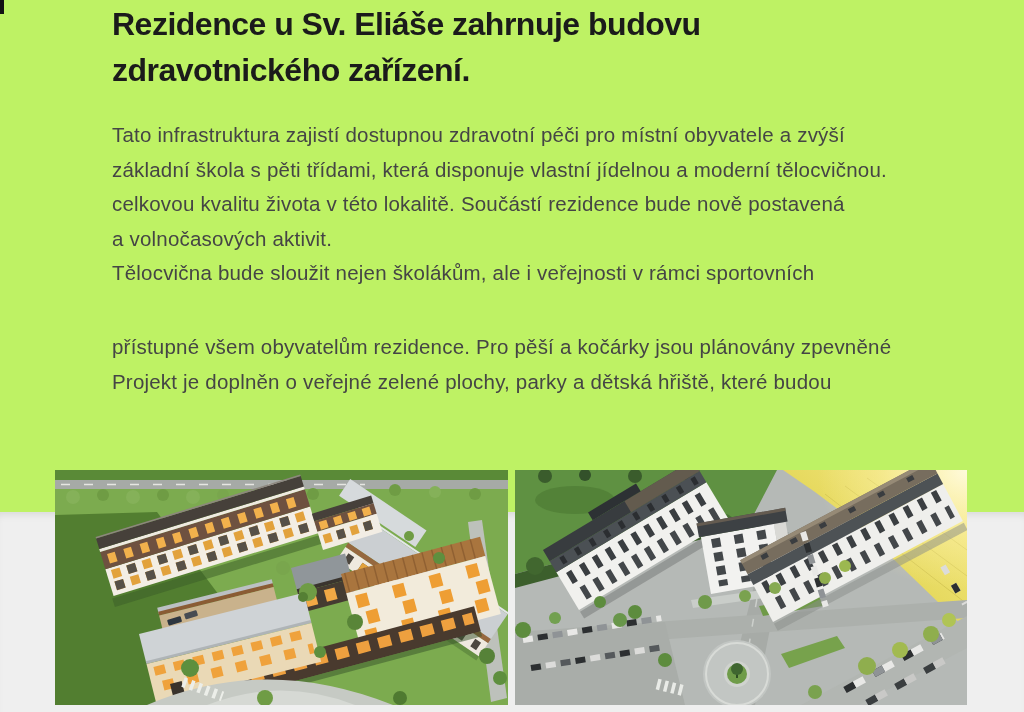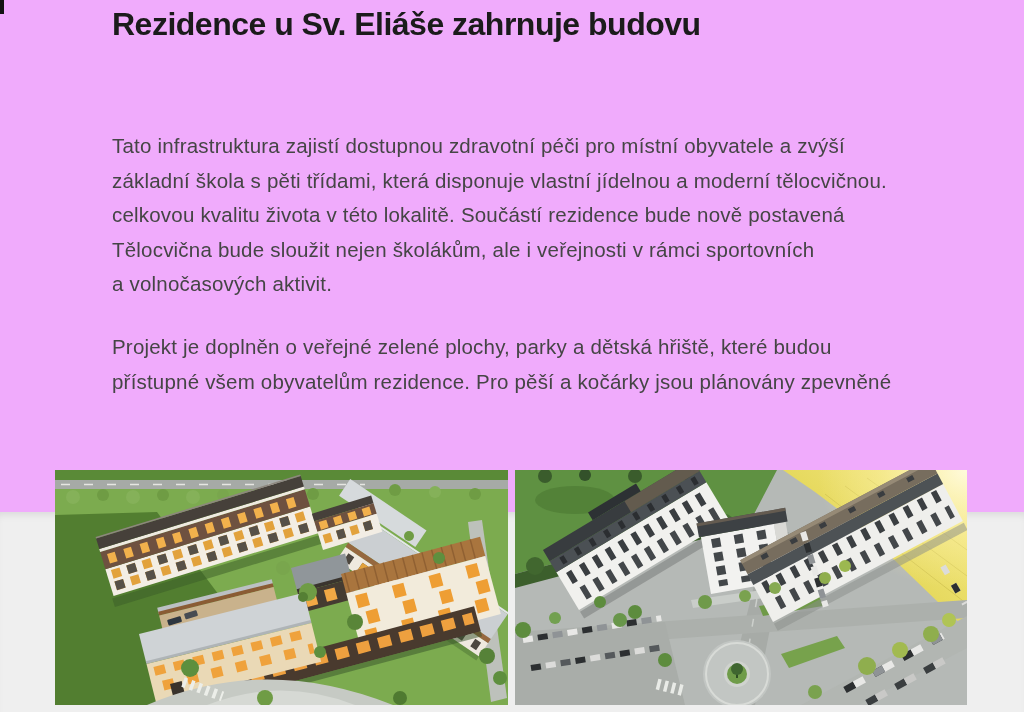--- a/index.html
+++ b/index.html
@@ -1,55 +1,56 @@
 <!DOCTYPE html>
 <html><head>
 <meta charset="utf-8">
 <style>
   html,body{margin:0;padding:0;background:#fff;}
-  .page{position:relative;width:1024px;height:712px;background:#f0abfc;overflow:hidden;
+  .page{position:relative;width:1024px;height:712px;background:#bef264;overflow:hidden;
         font-family:"Liberation Sans","DejaVu Sans",sans-serif;}
   .section-bg{position:absolute;left:0;top:512px;width:1024px;height:200px;background:#efefef;
         box-shadow:inset 0 7px 9px -5px rgba(0,0,0,0.10);}
   .corner-mark{position:absolute;left:0;top:0;width:4px;height:14px;background:#131313;}
   h1{position:absolute;left:112px;top:1px;margin:0;font-size:32px;line-height:46px;font-weight:700;
      color:#1b1b1b;letter-spacing:-0.5px;}
   h1 span{display:block;white-space:nowrap;}
   .para{position:absolute;left:112px;font-size:20.5px;line-height:34.6px;font-weight:400;
         color:#454545;letter-spacing:0.2px;}
-  .p1{top:129px}
+  .p1{top:118px}
   .p2{top:330px}
   .para .line{white-space:nowrap;}
   .photo{position:absolute;top:470px;margin:0;overflow:hidden;background:#9aa79a;}
   .photo.left{left:55px;width:453px;height:235px;}
   .photo.right{left:515px;width:452px;height:235px;}
   .photo svg{display:block;width:100%;height:100%;}
 </style>
 </head>
 <body>
 
 <div class="page">
   <div class="section-bg"></div>
   <div class="corner-mark"></div>
 
   <h1>
     <span>Rezidence u Sv. Eliáše zahrnuje budovu</span>
+    <span>zdravotnického zařízení.</span>
   </h1>
 
   <div class="para p1">
     <div class="line">Tato infrastruktura zajistí dostupnou zdravotní péči pro místní obyvatele a zvýší</div>
     <div class="line">základní škola s pěti třídami, která disponuje vlastní jídelnou a moderní tělocvičnou.</div>
     <div class="line">celkovou kvalitu života v této lokalitě. Součástí rezidence bude nově postavená</div>
+    <div class="line">a volnočasových aktivit.</div>
     <div class="line">Tělocvična bude sloužit nejen školákům, ale i veřejnosti v rámci sportovních</div>
-    <div class="line">a volnočasových aktivit.</div>
   </div>
 
   <div class="para p2">
+    <div class="line">přístupné všem obyvatelům rezidence. Pro pěší a kočárky jsou plánovány zpevněné</div>
     <div class="line">Projekt je doplněn o veřejné zelené plochy, parky a dětská hřiště, které budou</div>
-    <div class="line">přístupné všem obyvatelům rezidence. Pro pěší a kočárky jsou plánovány zpevněné</div>
   </div>
 
   <figure class="photo left">
     <svg viewBox="0 0 453 235" preserveAspectRatio="none">
 
       <rect width="453" height="235" fill="#7cab4f"></rect>
       <polygon points="0,45 102,42 246,235 0,235" fill="#527e30"></polygon>
       <rect x="0" y="0" width="453" height="10" fill="#5a8a37"></rect>
 
       <rect x="0" y="10" width="453" height="9" fill="#a6aaa6"></rect>

